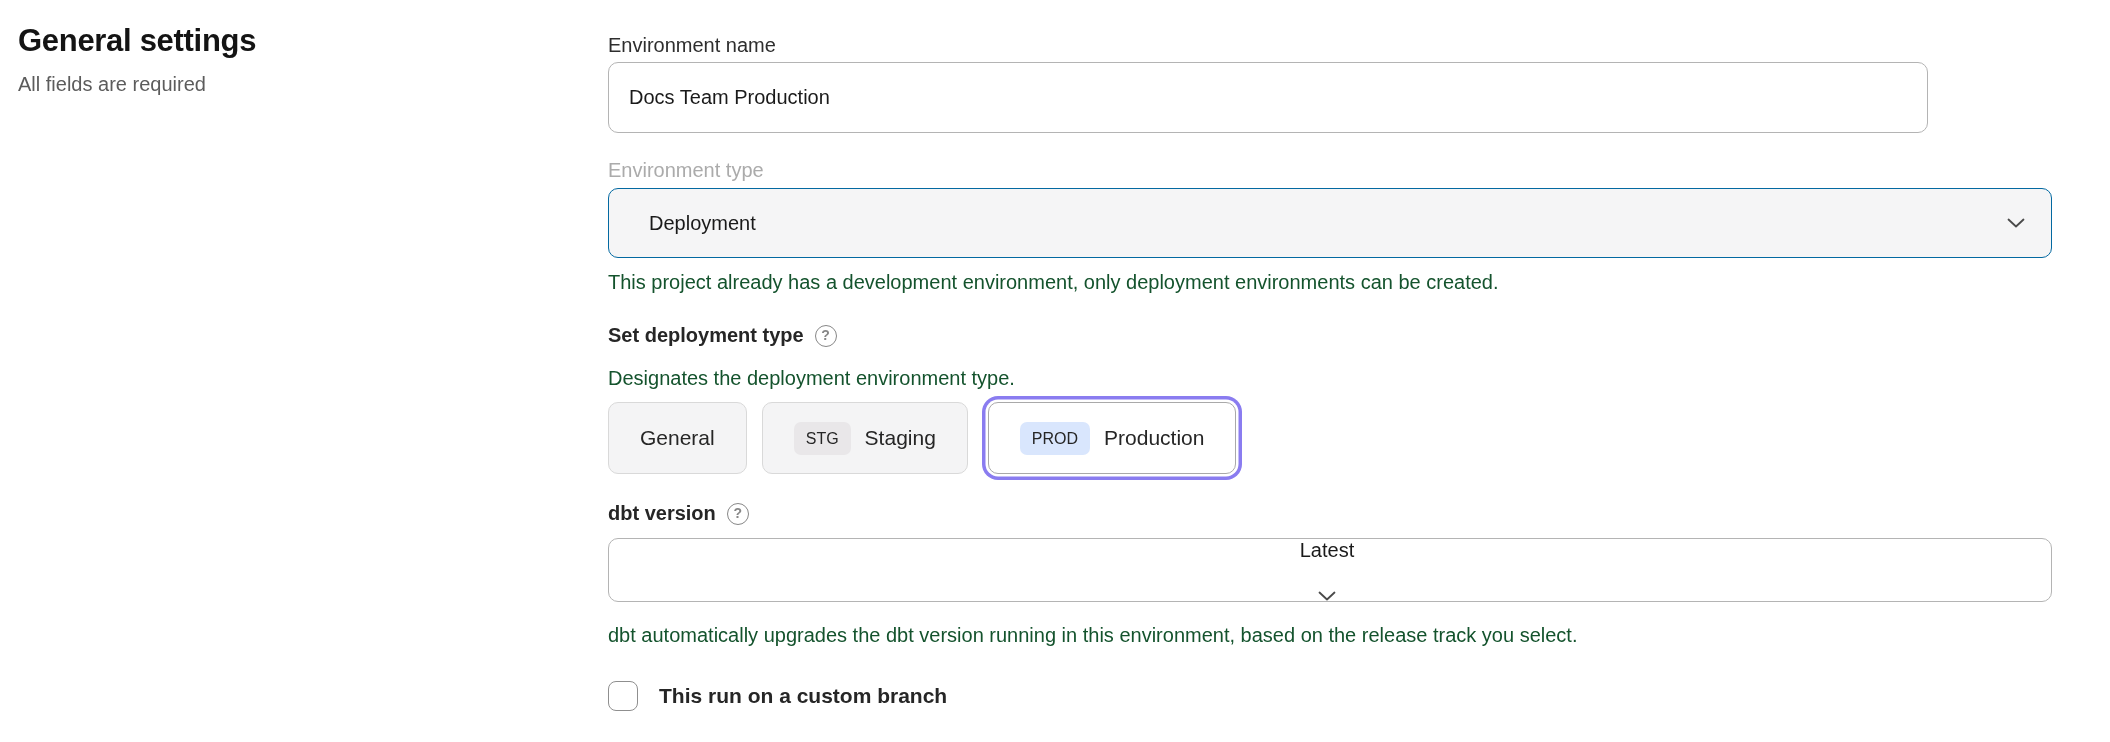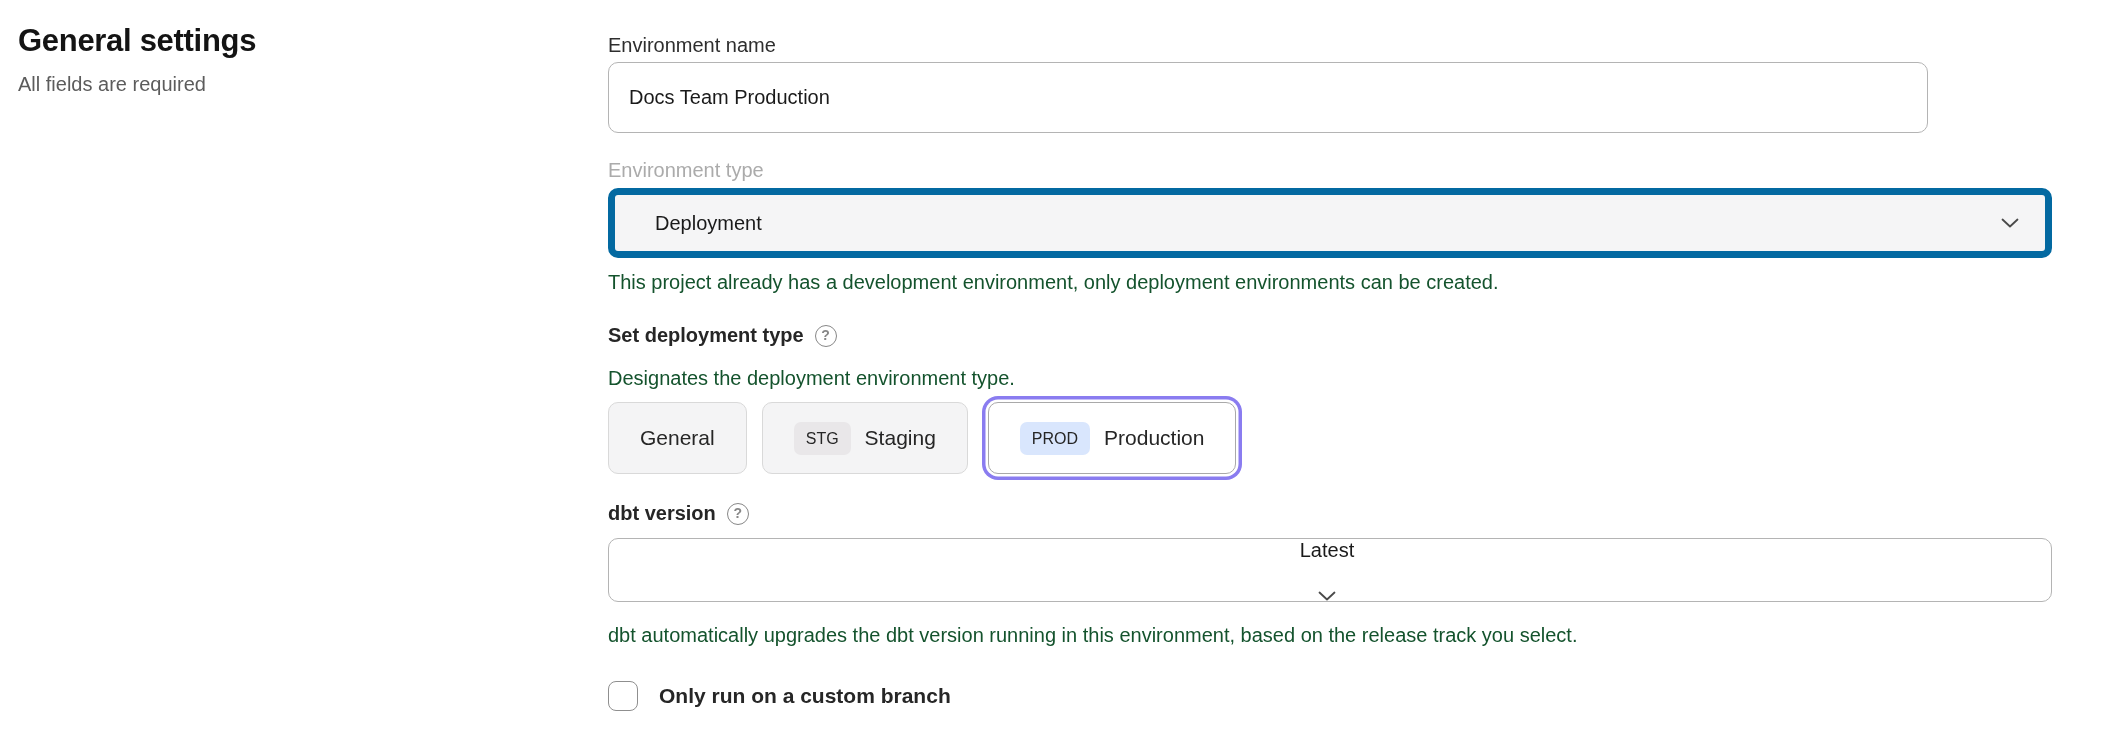--- a/index.html
+++ b/index.html
@@ -55,21 +55,21 @@
   .select {
     display: flex;
     align-items: center;
     justify-content: space-between;
     border-radius: 10px;
     padding: 0 26px 0 20px;
     font-size: 20px;
     color: #1a1a1a;
     cursor: pointer;
   }
-  .select-disabled { background: #f5f5f6; border: 7px solid #0369a1; padding-left: 40px; }
+  .select-disabled { background: #f5f5f6; border: 1px solid #0369a1; padding-left: 40px; }
   .select-enabled  { background: #ffffff; border: 1px solid #b4b4b4; }
 
   .helper { margin: 0; font-size: 20px; line-height: 25px; color: #14532d; }
 
   .section-label {
     display: flex;
     align-items: center;
     gap: 11px;
     font-size: 20px;
     line-height: 25px;
@@ -192,16 +192,16 @@
   <div class="col select select-enabled" style="top:538px;height:64px;flex-direction:column;" role="combobox">
     <span>Latest</span>
     <svg class="chev" width="18" height="10" viewBox="0 0 18 10">
       <path d="M1.5 1.5 L9 8.5 L16.5 1.5" fill="none" stroke="#4a4a4a" stroke-width="1.8" stroke-linecap="round" stroke-linejoin="round"></path>
     </svg>
   </div>
   <p class="col helper" style="top:623px;">dbt automatically upgrades the dbt version running in this environment, based on the release track you select.</p>
 
   <div class="col checkbox-row" style="top:681px;">
     <span class="checkbox" role="checkbox" aria-checked="false"></span>
-    <span class="checkbox-label">Only run on a custom branch</span>
+    <span class="checkbox-label">This run on a custom branch</span>
   </div>
 
 </div>
 
 </body></html>

